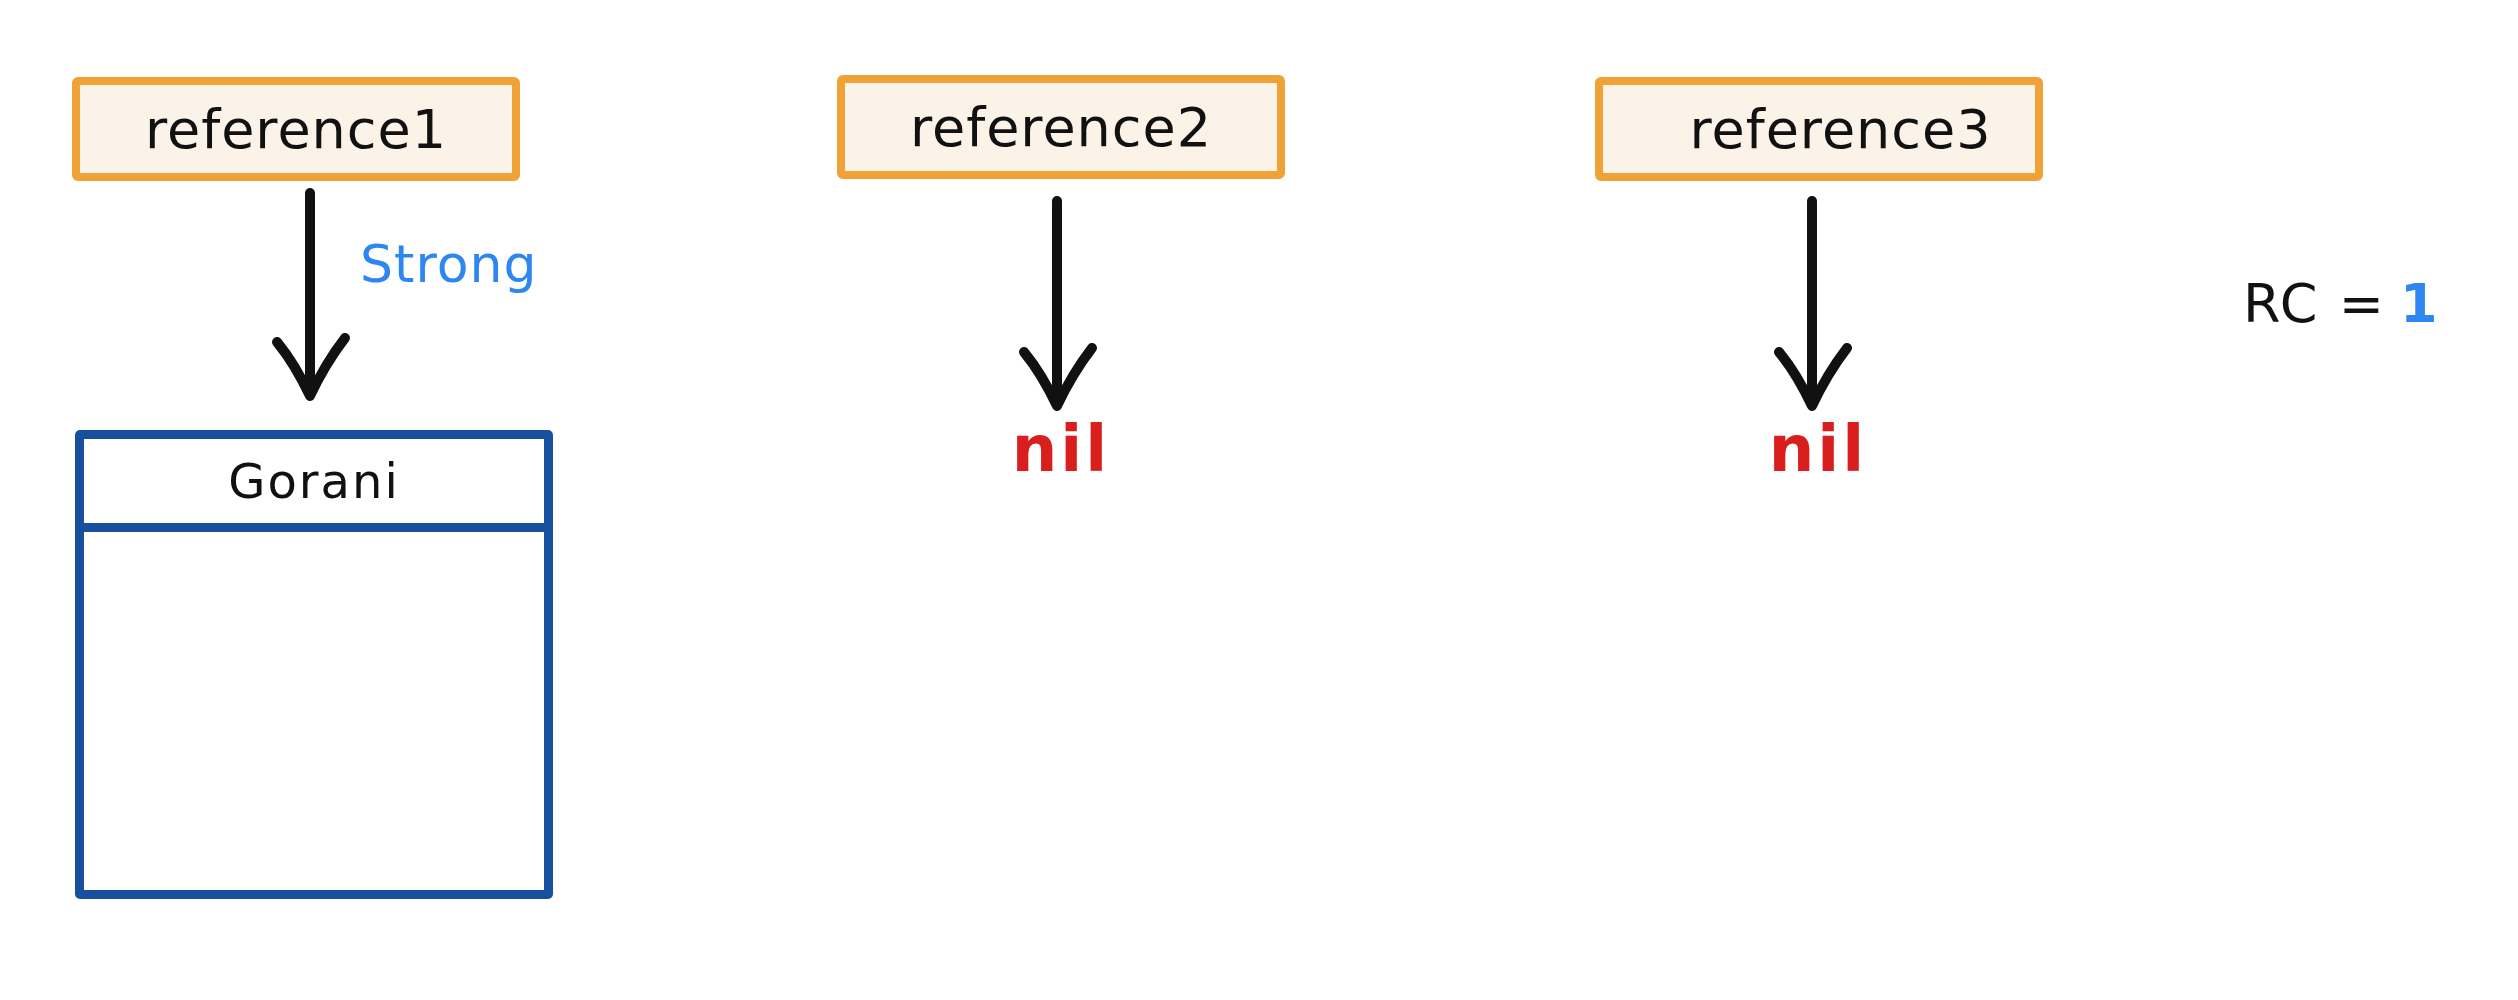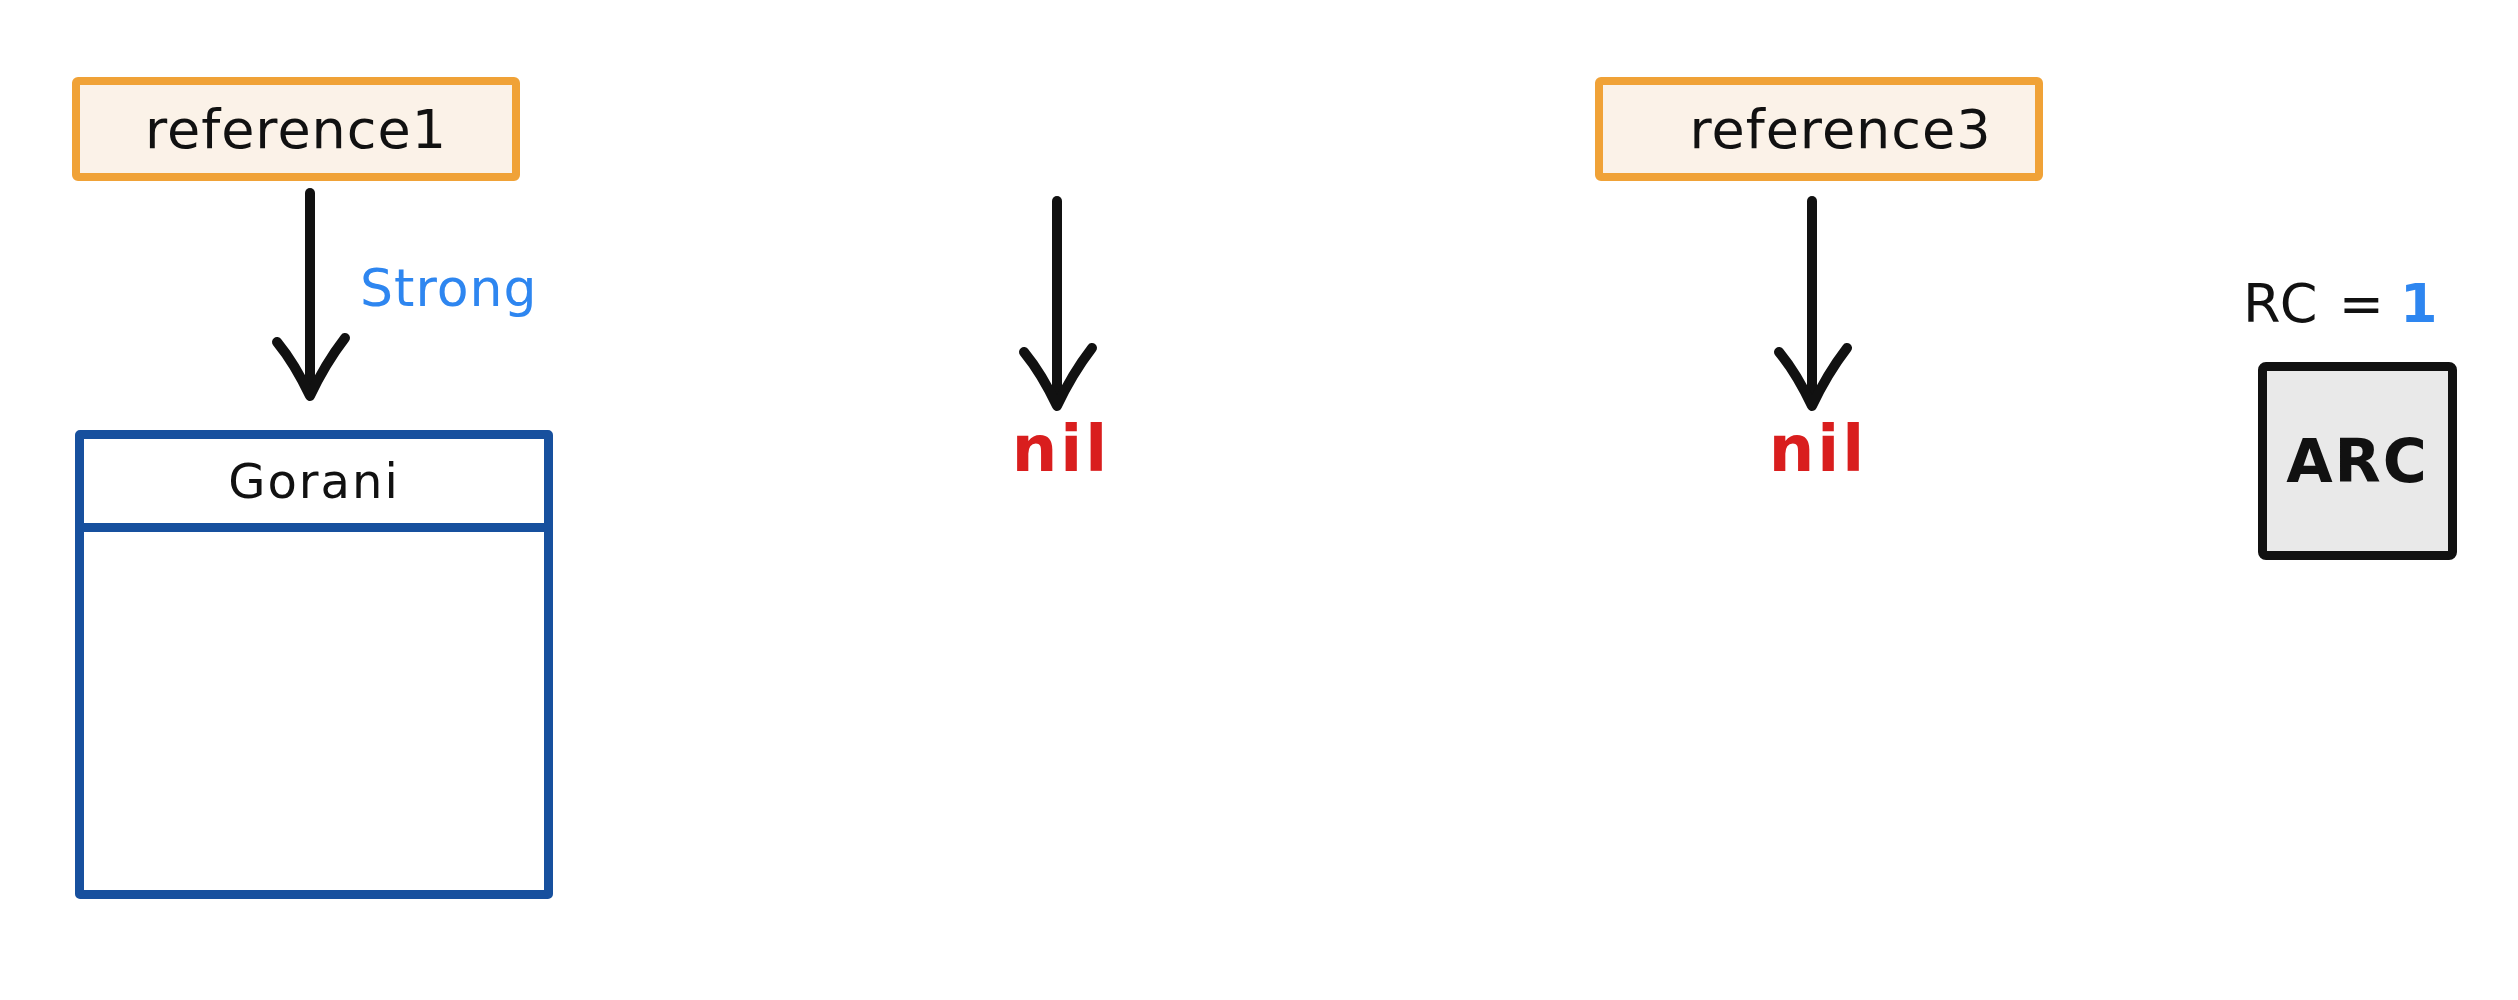--- a/index.html
+++ b/index.html
@@ -52,21 +52,21 @@
   .strong-label {
     position: absolute;
     left: 360px;
     top: 228px;
     color: var(--strong-reference-text, #2E86F0);
     font-size: 52px;
     font-weight: 500;
     line-height: 1.42;
     letter-spacing: 1px;
   }
-  .strong-label span { display: block; margin-top: 24px; }
+  .strong-label span { display: block; }
 
   
   .instance-box {
     position: absolute;
     left: 75px;
     top: 430px;
     width: 478px;
     height: 469px;
     box-sizing: border-box;
     border: 9px solid var(--instance-border, #17509E);
@@ -139,20 +139,23 @@
 </style>
 </head>
 <body>
 
 <div class="canvas">
 
   <div class="ref-box r1">
     <span>reference1</span>
   </div>
 
+  <div class="ref-box r2">
+    <span>reference2</span>
+  </div>
 
   <div class="ref-box r3">
     <span>reference3</span>
   </div>
 
   <svg class="arrow a1" width="90" height="224" viewBox="0 0 90 224" aria-hidden="true">
     <line x1="45" y1="5" x2="45" y2="200"></line>
     <path d="M 12 154 Q 30 176 45 208 Q 60 176 80 150"></path>
   </svg>
 
@@ -178,17 +181,14 @@
     <line x1="45" y1="5" x2="45" y2="202"></line>
     <path d="M 12 156 Q 30 178 45 210 Q 60 178 80 152"></path>
   </svg>
 
   <div class="nil-label n3">nil</div>
 
   <div class="rc-counter">
     <span>RC =</span><span class="rc-value">1</span>
   </div>
 
-  <div class="arc-box">
-    <span>ARC</span>
-  </div>
 
 </div>
 
 </body></html>

